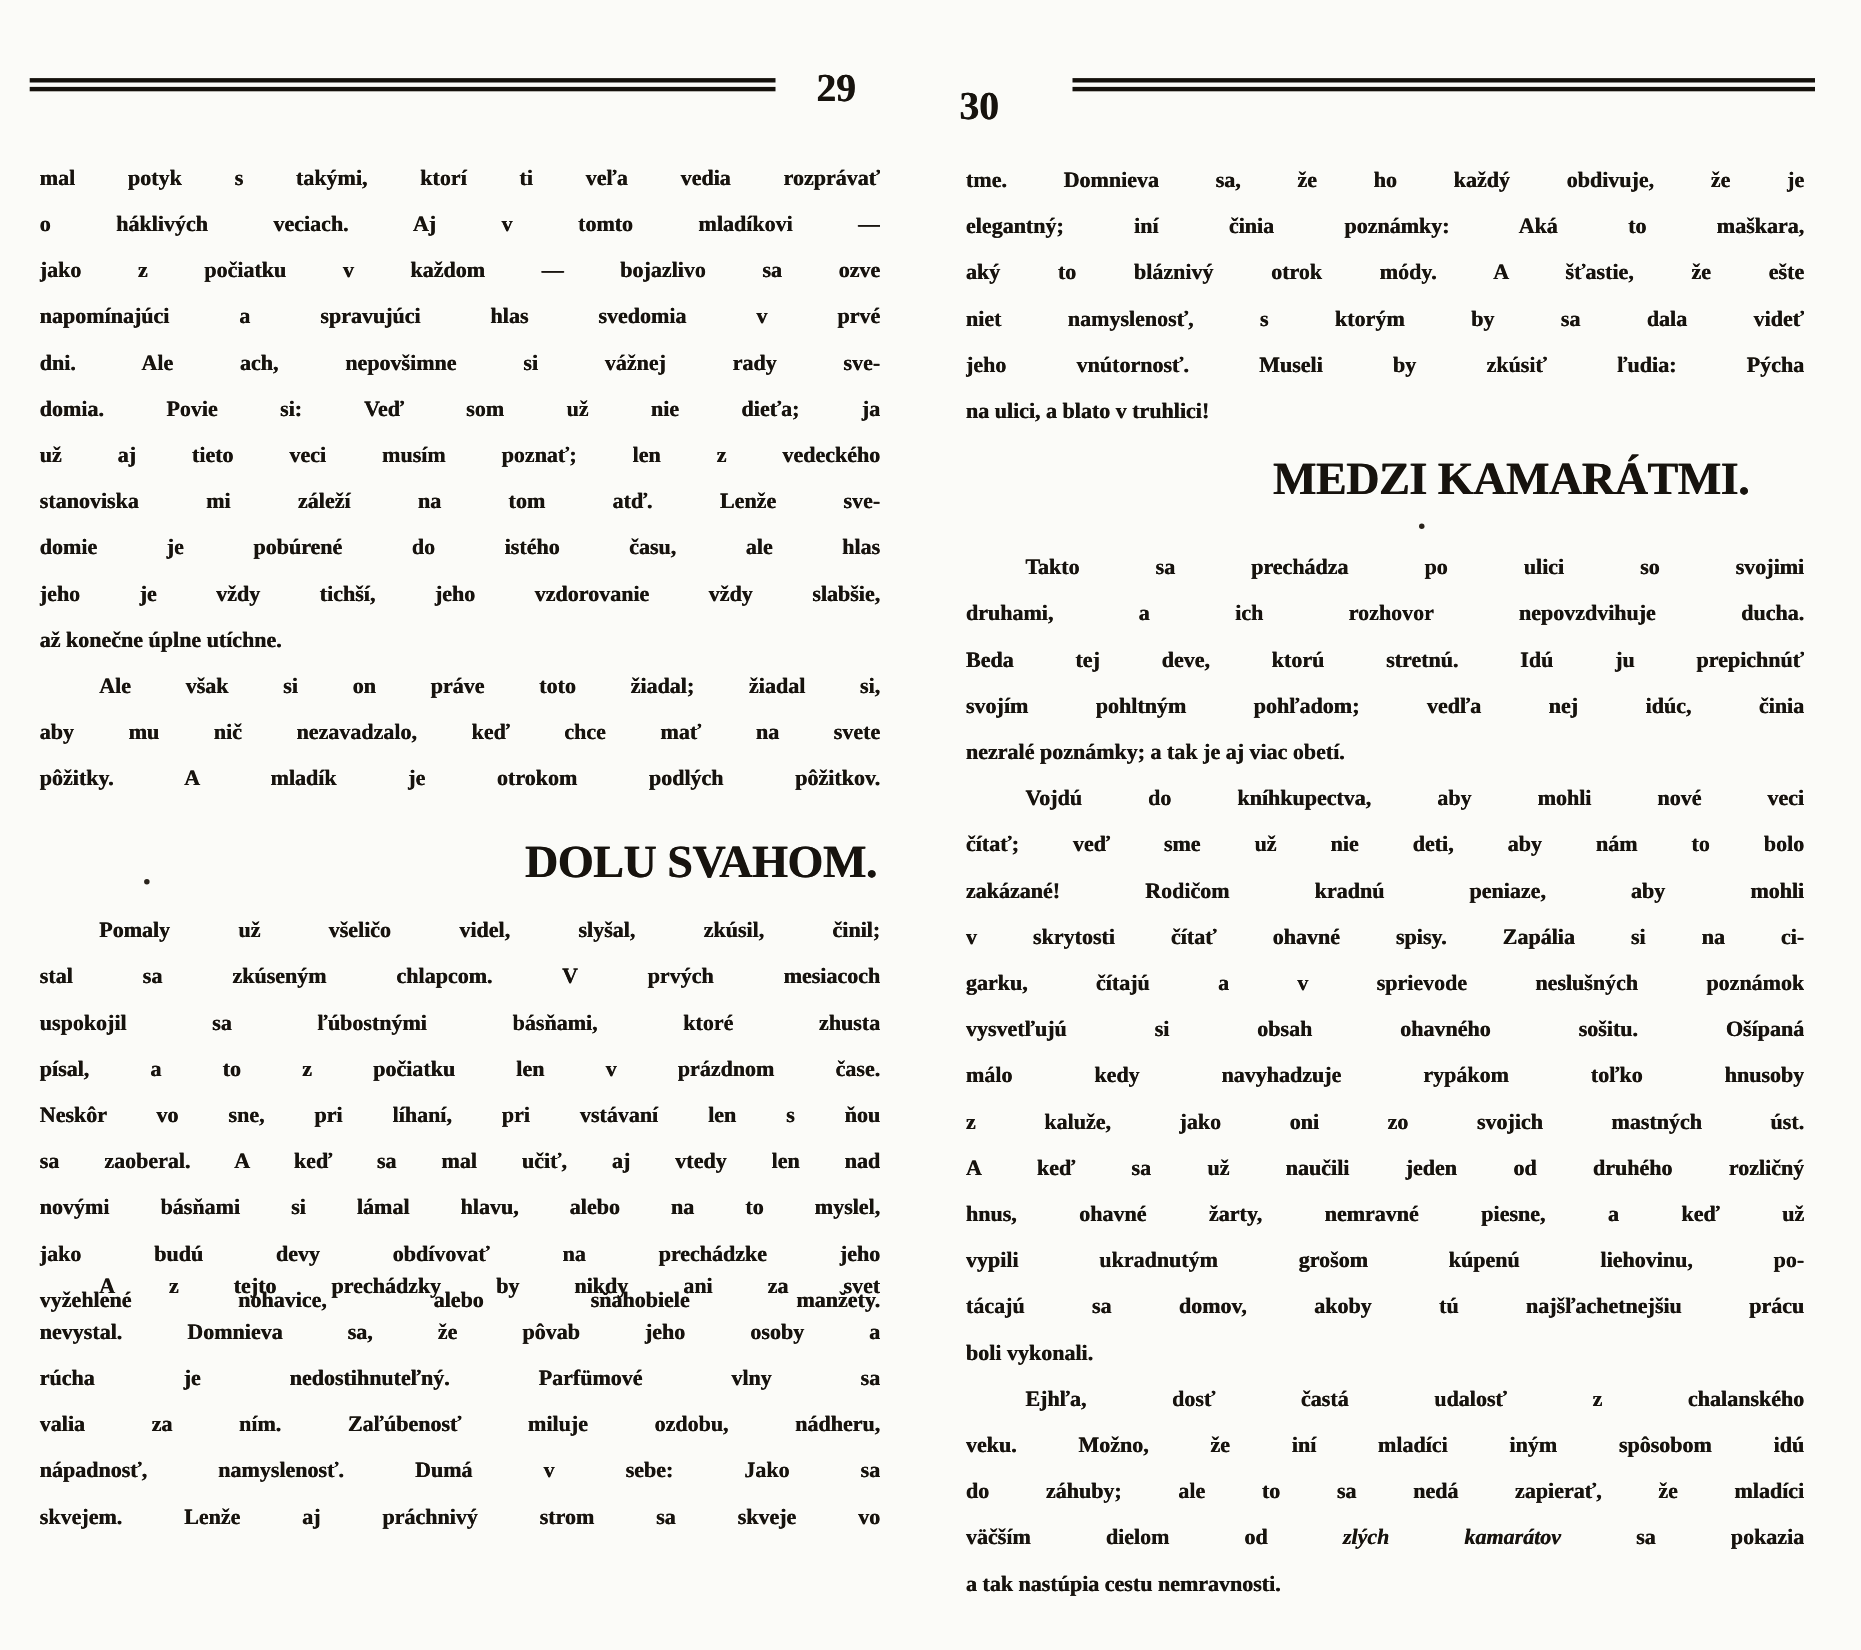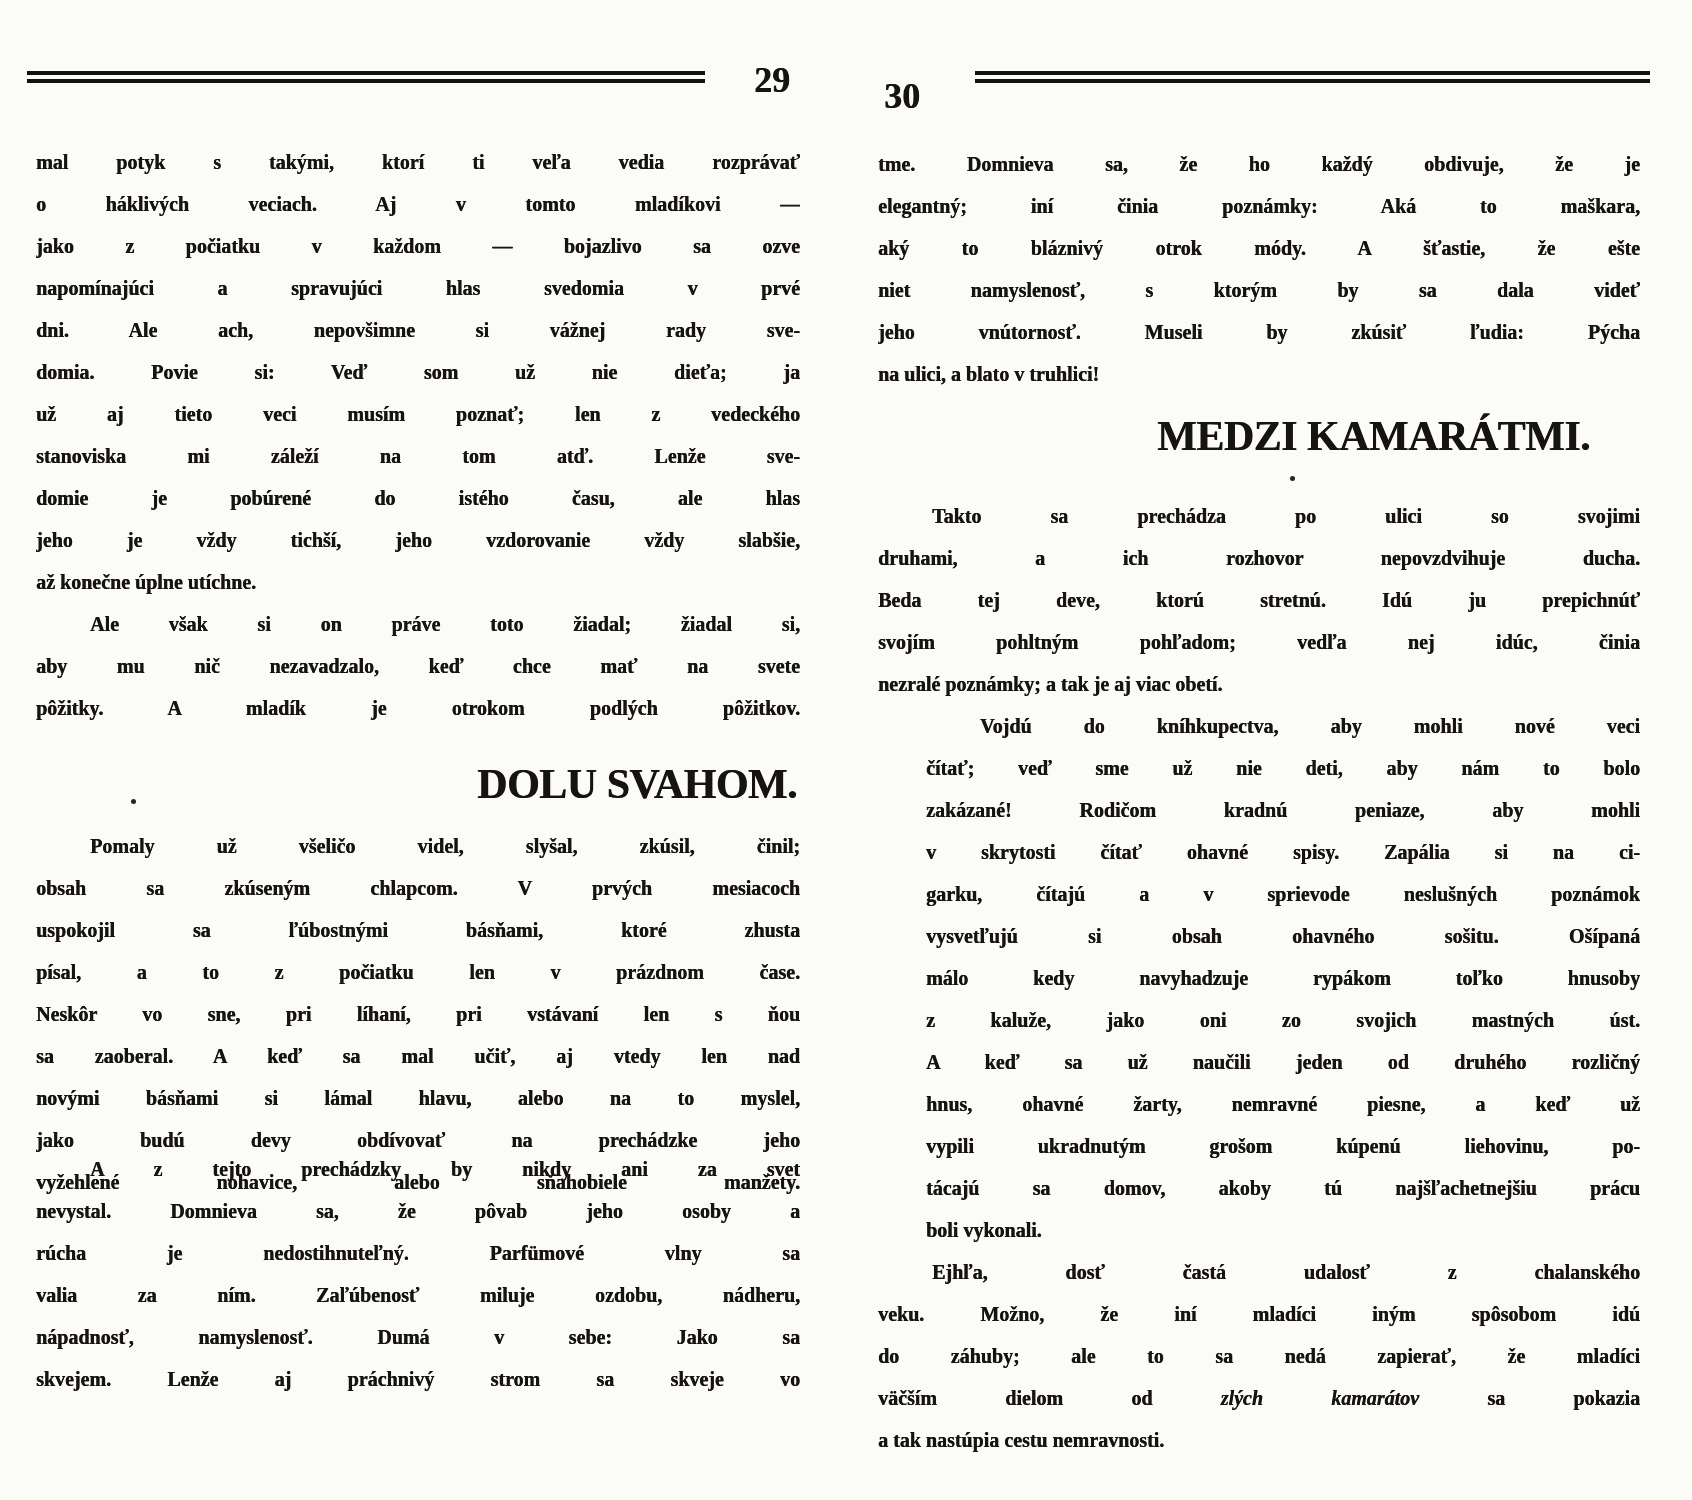--- a/index.html
+++ b/index.html
@@ -6,21 +6,21 @@
   body{
     width:1692px;height:1500px;position:relative;overflow:hidden;
     background:#fbfbf8;color:#17130e;
     font-family:"Liberation Serif","DejaVu Serif",serif;
   }
   .rule{
     position:absolute;height:12px;box-sizing:border-box;
     border-top:4px solid #15110c;border-bottom:4px solid #15110c;
   }
   .pagenum{
-    position:absolute;width:60px;text-align:center;
+    position:absolute;width:60px;text-align:left;
     font-size:36px;font-weight:700;line-height:40px;
     text-shadow:0.4px 0 0 currentColor;
   }
   .col{position:absolute;top:0;height:100%;}
   .par{position:absolute;left:0;right:0;}
   .ln{
     font-size:20px;font-weight:700;line-height:42px;height:42px;
     text-align:justify;text-align-last:justify;overflow:hidden;
     text-shadow:0.4px 0 0 currentColor;
   }
@@ -59,21 +59,21 @@
   </div>
 
   <div class="par" style="top:603px;">
     <div class="ln ind">Ale však si on práve toto žiadal; žiadal si,</div>
     <div class="ln">aby mu nič nezavadzalo, keď chce mať na svete</div>
     <div class="ln">pôžitky. A mladík je otrokom podlých pôžitkov.</div>
   </div>
 
   <div class="par" style="top:825px;">
     <div class="ln ind">Pomaly už všeličo videl, slyšal, zkúsil, činil;</div>
-    <div class="ln">obsah sa zkúseným chlapcom. V prvých mesiacoch</div>
+    <div class="ln">stal sa zkúseným chlapcom. V prvých mesiacoch</div>
     <div class="ln">uspokojil sa ľúbostnými básňami, ktoré zhusta</div>
     <div class="ln">písal, a to z počiatku len v prázdnom čase.</div>
     <div class="ln">Neskôr vo sne, pri líhaní, pri vstávaní len s ňou</div>
     <div class="ln">sa zaoberal. A keď sa mal učiť, aj vtedy len nad</div>
     <div class="ln">novými básňami si lámal hlavu, alebo na to myslel,</div>
     <div class="ln">jako budú devy obdívovať na prechádzke jeho</div>
     <div class="ln">vyžehlené nohavice, alebo sňahobiele manžety.</div>
   </div>
 
   <div class="par" style="top:1148px;">
@@ -100,21 +100,21 @@
   </div>
 
   <div class="par" style="top:495px;">
     <div class="ln ind">Takto sa prechádza po ulici so svojimi</div>
     <div class="ln">druhami, a ich rozhovor nepovzdvihuje ducha.</div>
     <div class="ln">Beda tej deve, ktorú stretnú. Idú ju prepichnúť</div>
     <div class="ln">svojím pohltným pohľadom; vedľa nej idúc, činia</div>
     <div class="ln short">nezralé poznámky; a tak je aj viac obetí.</div>
   </div>
 
-  <div class="par" style="top:705px;margin-left:48px;">
+  <div class="par" style="top:705px;">
     <div class="ln ind">Vojdú do kníhkupectva, aby mohli nové veci</div>
     <div class="ln">čítať; veď sme už nie deti, aby nám to bolo</div>
     <div class="ln">zakázané! Rodičom kradnú peniaze, aby mohli</div>
     <div class="ln">v skrytosti čítať ohavné spisy. Zapália si na ci-</div>
     <div class="ln">garku, čítajú a v sprievode neslušných poznámok</div>
     <div class="ln">vysvetľujú si obsah ohavného sošitu. Ošípaná</div>
     <div class="ln">málo kedy navyhadzuje rypákom toľko hnusoby</div>
     <div class="ln">z kaluže, jako oni zo svojich mastných úst.</div>
     <div class="ln">A keď sa už naučili jeden od druhého rozličný</div>
     <div class="ln">hnus, ohavné žarty, nemravné piesne, a keď už</div>

